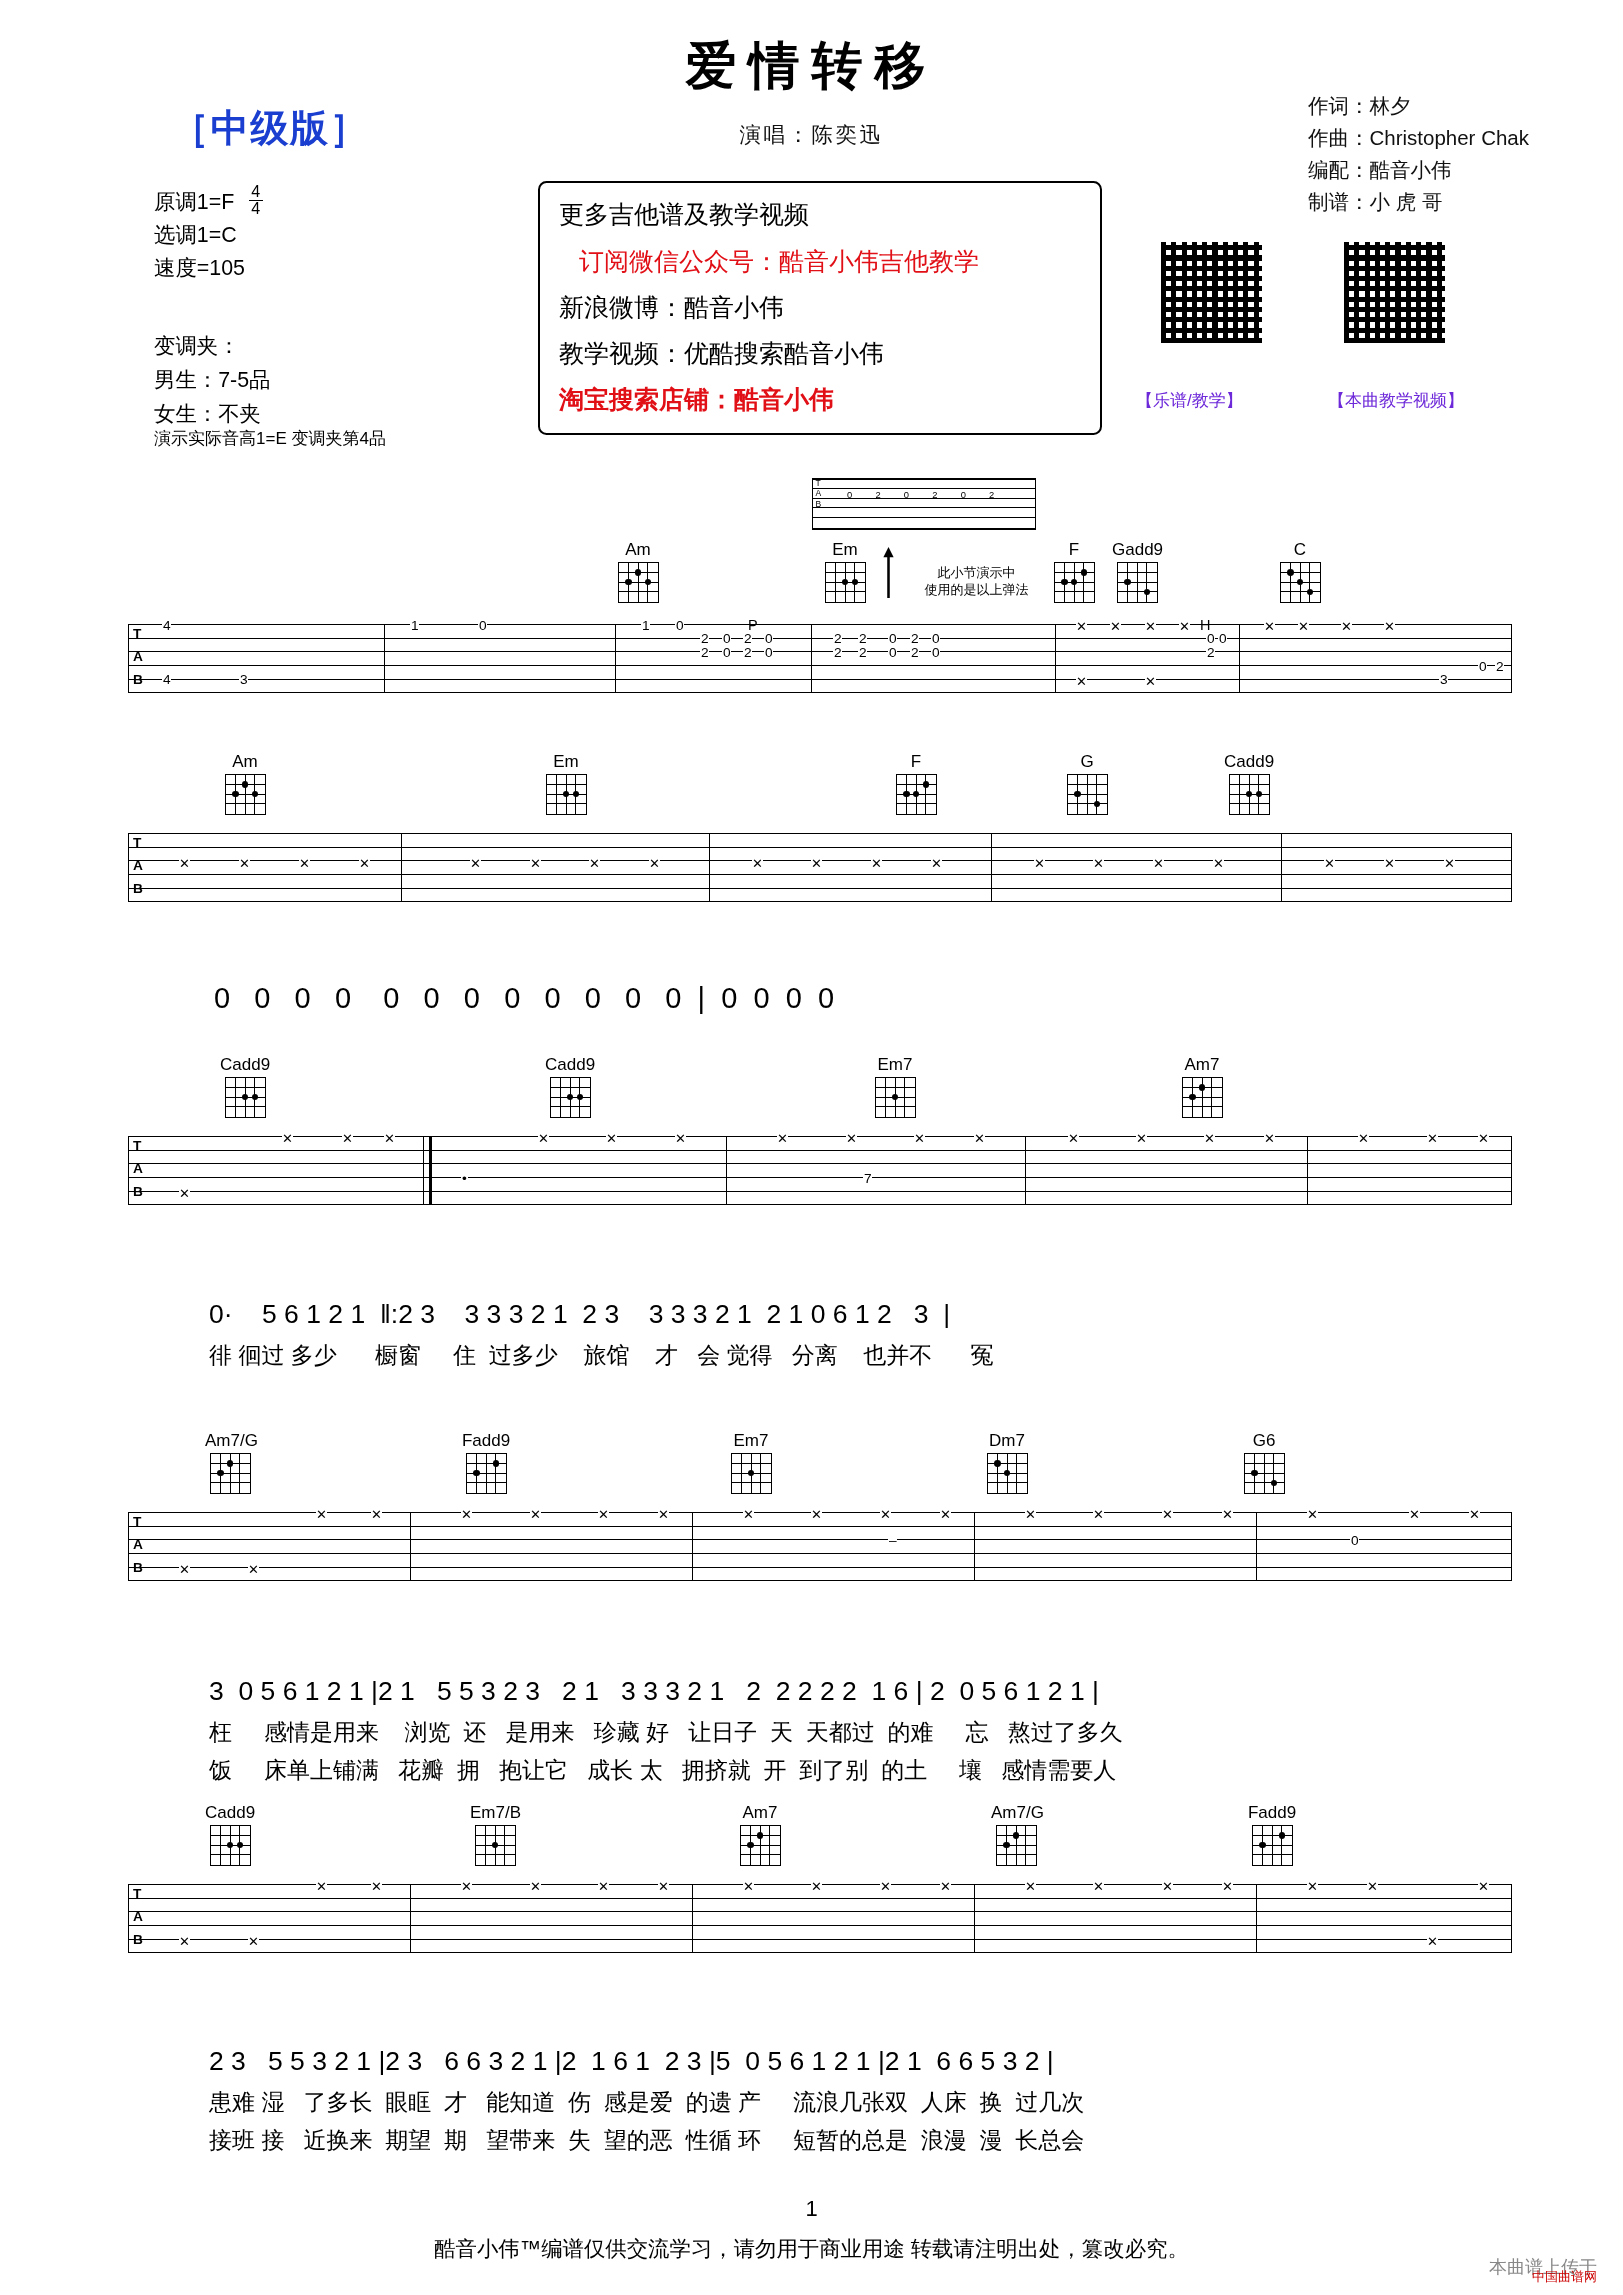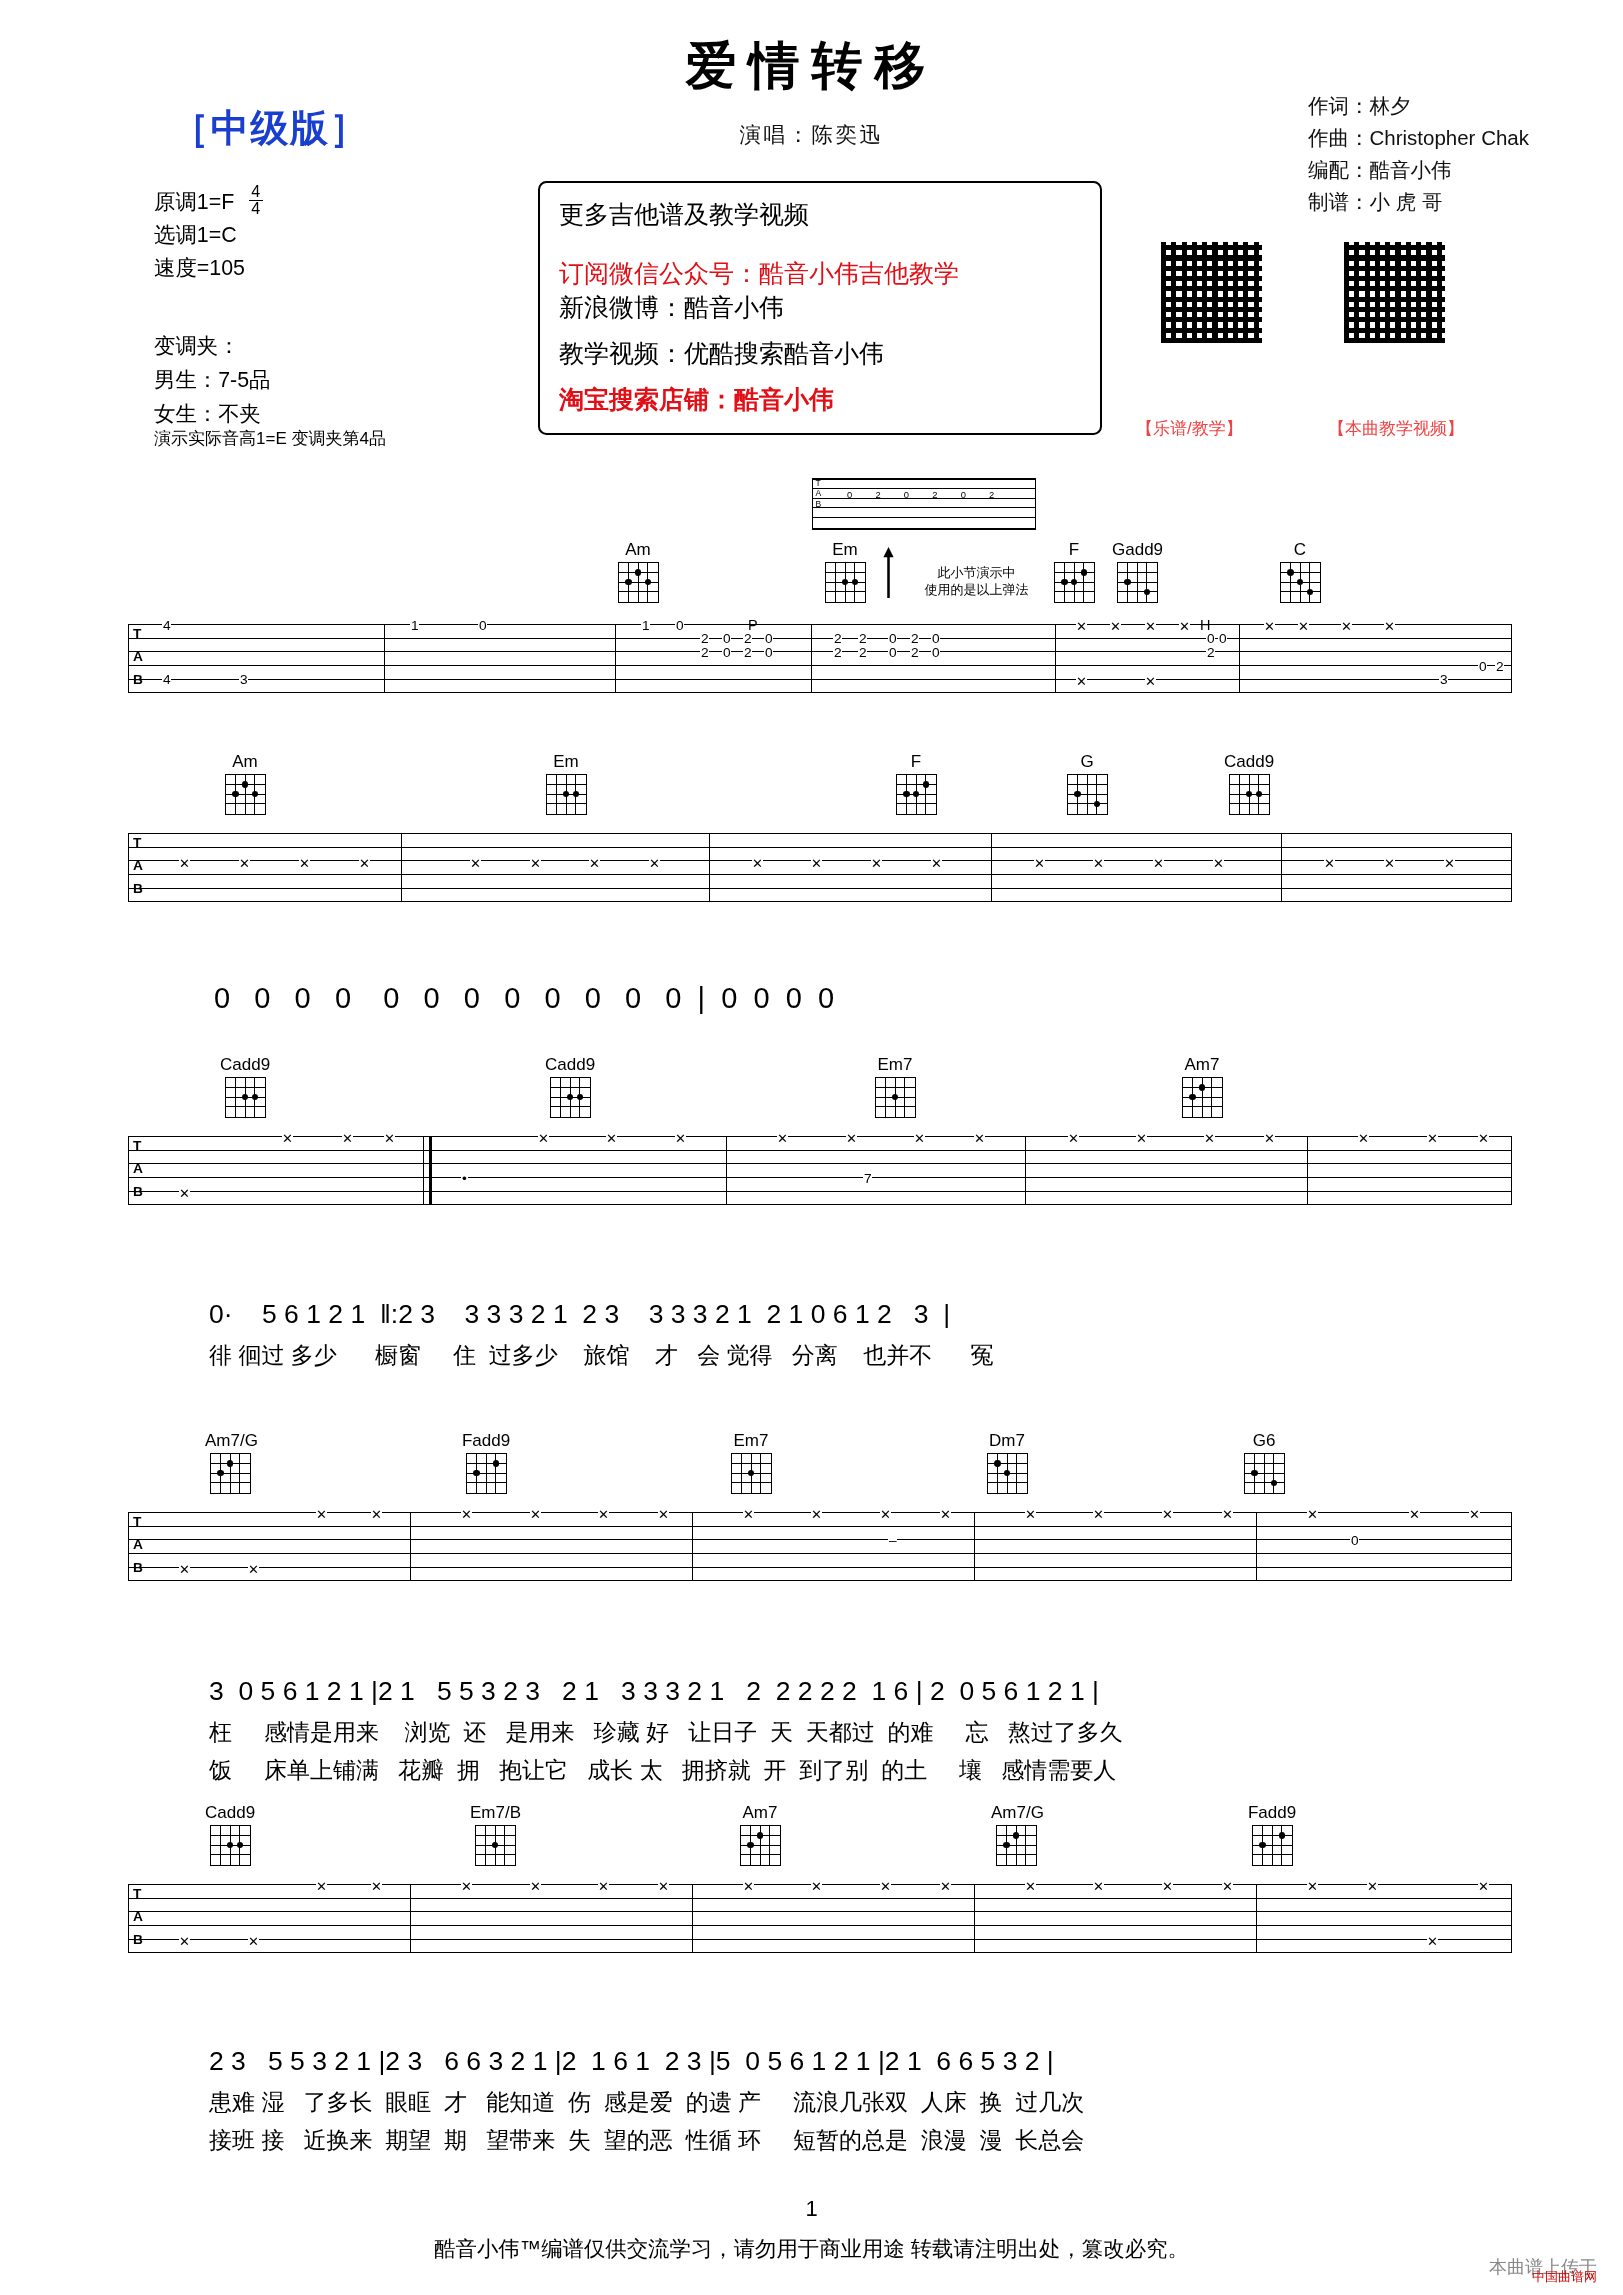--- a/index.html
+++ b/index.html
@@ -42,33 +42,33 @@
   .keyinfo-extra{position:absolute;left:154px;top:329px;font-size:21.4px;line-height:34px;color:#000;white-space:nowrap;}
   .demo-note{position:absolute;left:154px;top:427px;font-size:17px;color:#000;white-space:nowrap;}
 
   
   .promo{
     position:absolute;left:538px;top:181px;width:560px;height:250px;
     border:2.6px solid #000;border-radius:8.5px;background:#fff;
   }
   .promo div{position:absolute;left:19px;font-size:25px;white-space:nowrap;}
   .promo .l1{top:15.4px;color:#000;}
-  .promo .l2{top:74px;color:#e10f16;}
+  .promo .l2{top:62px;color:#e10f16;margin-left:20px;}
   .promo .l3{top:108px;color:#000;}
   .promo .l4{top:154px;color:#000;}
   .promo .l5{top:200px;color:#e10f16;font-weight:bold;}
 
   
   .qr{position:absolute;width:101px;height:101px;background:
       repeating-linear-gradient(90deg,#000 0 5.1px,#fff 5.1px 10.3px),
       repeating-linear-gradient(0deg,#000 0 5.1px,transparent 5.1px 10.3px);
       background-blend-mode:multiply;border:3.4px solid #fff;}
   .qr-a{left:1158px;top:239px;}
   .qr-b{left:1341px;top:239px;}
-  .qr-cap{position:absolute;top:389px;font-size:17px;color:#ef4444;white-space:nowrap;margin-top:28px;}
+  .qr-cap{position:absolute;top:389px;font-size:17px;color:#6d28d9;white-space:nowrap;}
   .qr-cap-a{left:1136px;}
   .qr-cap-b{left:1328px;}
 
   
   .chord{position:absolute;width:50px;}
   .chord .name{font-size:17px;text-align:center;margin-bottom:1.7px;color:#000;white-space:nowrap;}
   .chord .grid{position:relative;width:39px;height:39px;margin:0 auto;border:0.9px solid #000;
     background:
       linear-gradient(to right,transparent 0 9.4px,#000 9.4px 10.3px,transparent 10.3px 19px,#000 19px 19.6px,transparent 19.6px 28px,#000 28px 29px,transparent 29px 39px),
       linear-gradient(to bottom,transparent 0 9.4px,#000 9.4px 10.3px,transparent 10.3px 19px,#000 19px 19.6px,transparent 19.6px 28px,#000 28px 29px,transparent 29px 39px);

